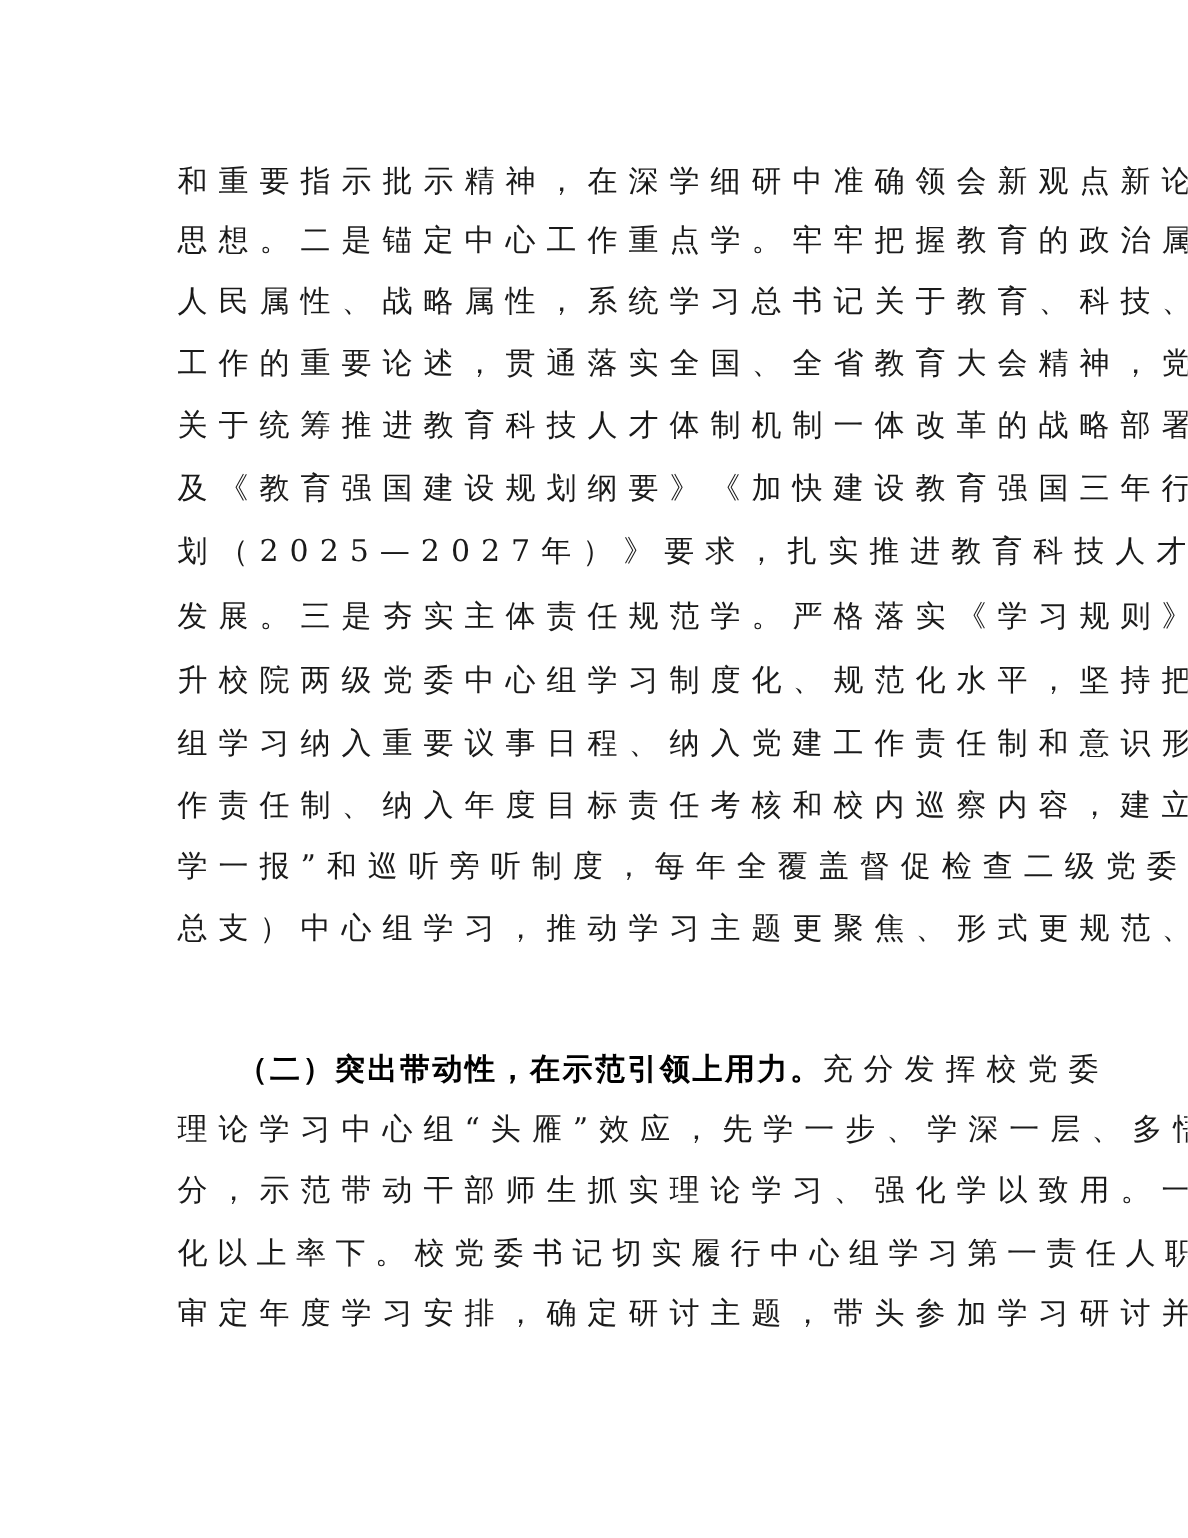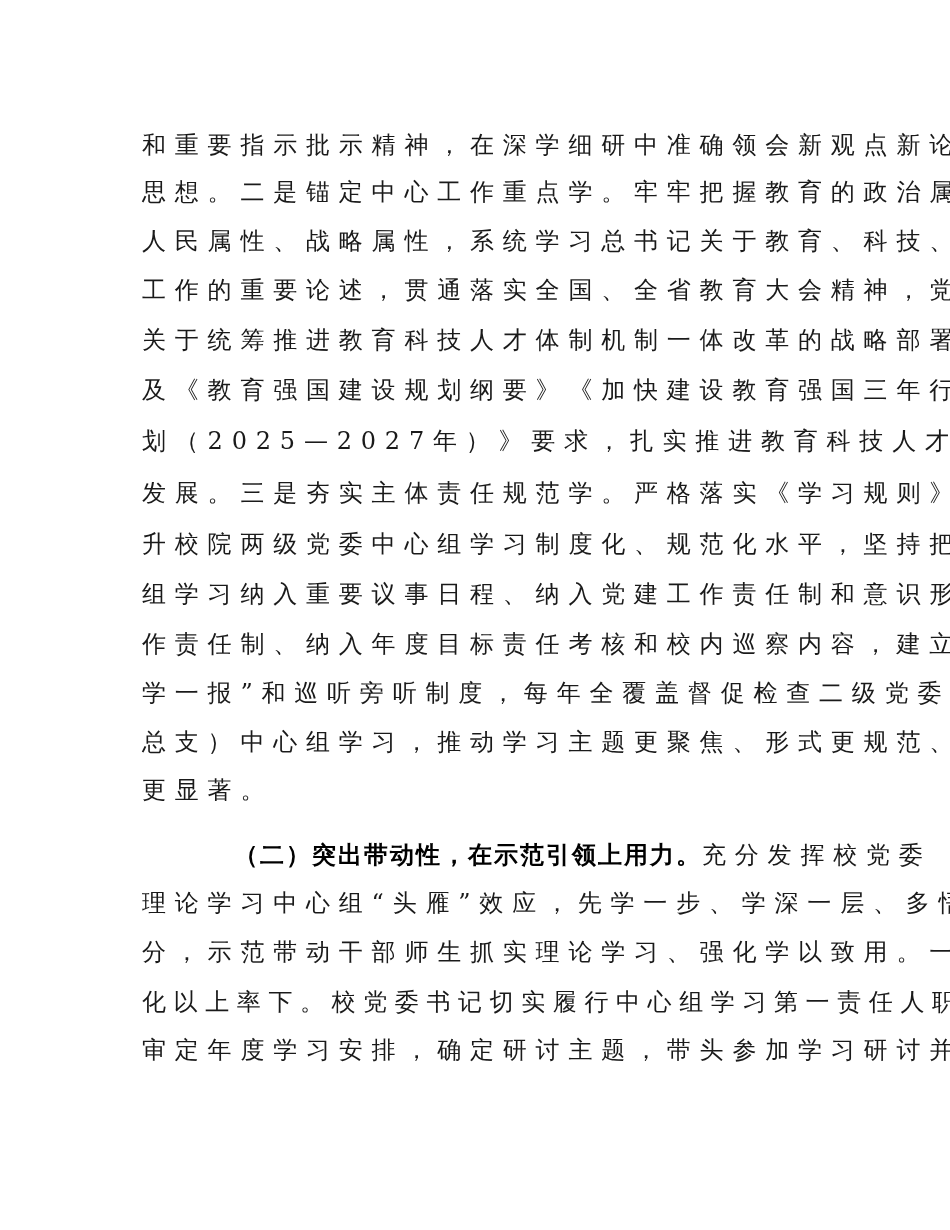--- a/index.html
+++ b/index.html
@@ -32,41 +32,40 @@
     white-space: nowrap;
     letter-spacing: 8.8px;
     color: #1a1a1a;
   }
   .heading-lead {
     font-family: "DejaVu Sans", "Liberation Sans", sans-serif;
     font-weight: bold;
     letter-spacing: 2px;
     color: #000000;
   }
-  .indent { left: 190px; margin-left: 44px; }
+  .indent { left: 190px; }
 </style>
 </head>
 <body>
 
 <div class="page">
 
   <div class="line" style="top:125px">和重要指示批示精神，在深学细研中准确领会新观点新论断新</div>
   <div class="line" style="top:172px">思想。二是锚定中心工作重点学。牢牢把握教育的政治属性、</div>
   <div class="line" style="top:221px">人民属性、战略属性，系统学习总书记关于教育、科技、人才</div>
   <div class="line" style="top:270px">工作的重要论述，贯通落实全国、全省教育大会精神，党中央</div>
   <div class="line" style="top:320px">关于统筹推进教育科技人才体制机制一体改革的战略部署，以</div>
   <div class="line" style="top:370px">及《教育强国建设规划纲要》《加快建设教育强国三年行动计</div>
   <div class="line" style="top:421px">划（2025—2027年）》要求，扎实推进教育科技人才一体化</div>
   <div class="line" style="top:473px">发展。三是夯实主体责任规范学。严格落实《学习规则》，提</div>
   <div class="line" style="top:524px">升校院两级党委中心组学习制度化、规范化水平，坚持把中心</div>
   <div class="line" style="top:574px">组学习纳入重要议事日程、纳入党建工作责任制和意识形态工</div>
   <div class="line" style="top:624px">作责任制、纳入年度目标责任考核和校内巡察内容，建立“一</div>
   <div class="line" style="top:673px">学一报”和巡听旁听制度，每年全覆盖督促检查二级党委（党</div>
   <div class="line" style="top:722px">总支）中心组学习，推动学习主题更聚焦、形式更规范、成效</div>
-  <div class="line" style="top:770px">更显著。</div>
 
   <div class="line indent" style="top:835px">
     <span class="heading-lead">（二）突出带动性，在示范引领上用力。</span><span>充分发挥校党委</span>
   </div>
   <div class="line" style="top:883px">理论学习中心组“头雁”效应，先学一步、学深一层、多悟一</div>
   <div class="line" style="top:932px">分，示范带动干部师生抓实理论学习、强化学以致用。一是强</div>
   <div class="line" style="top:982px; letter-spacing:7.6px">化以上率下。校党委书记切实履行中心组学习第一责任人职责，</div>
   <div class="line" style="top:1030px">审定年度学习安排，确定研讨主题，带头参加学习研讨并点评</div>
 
 </div>

